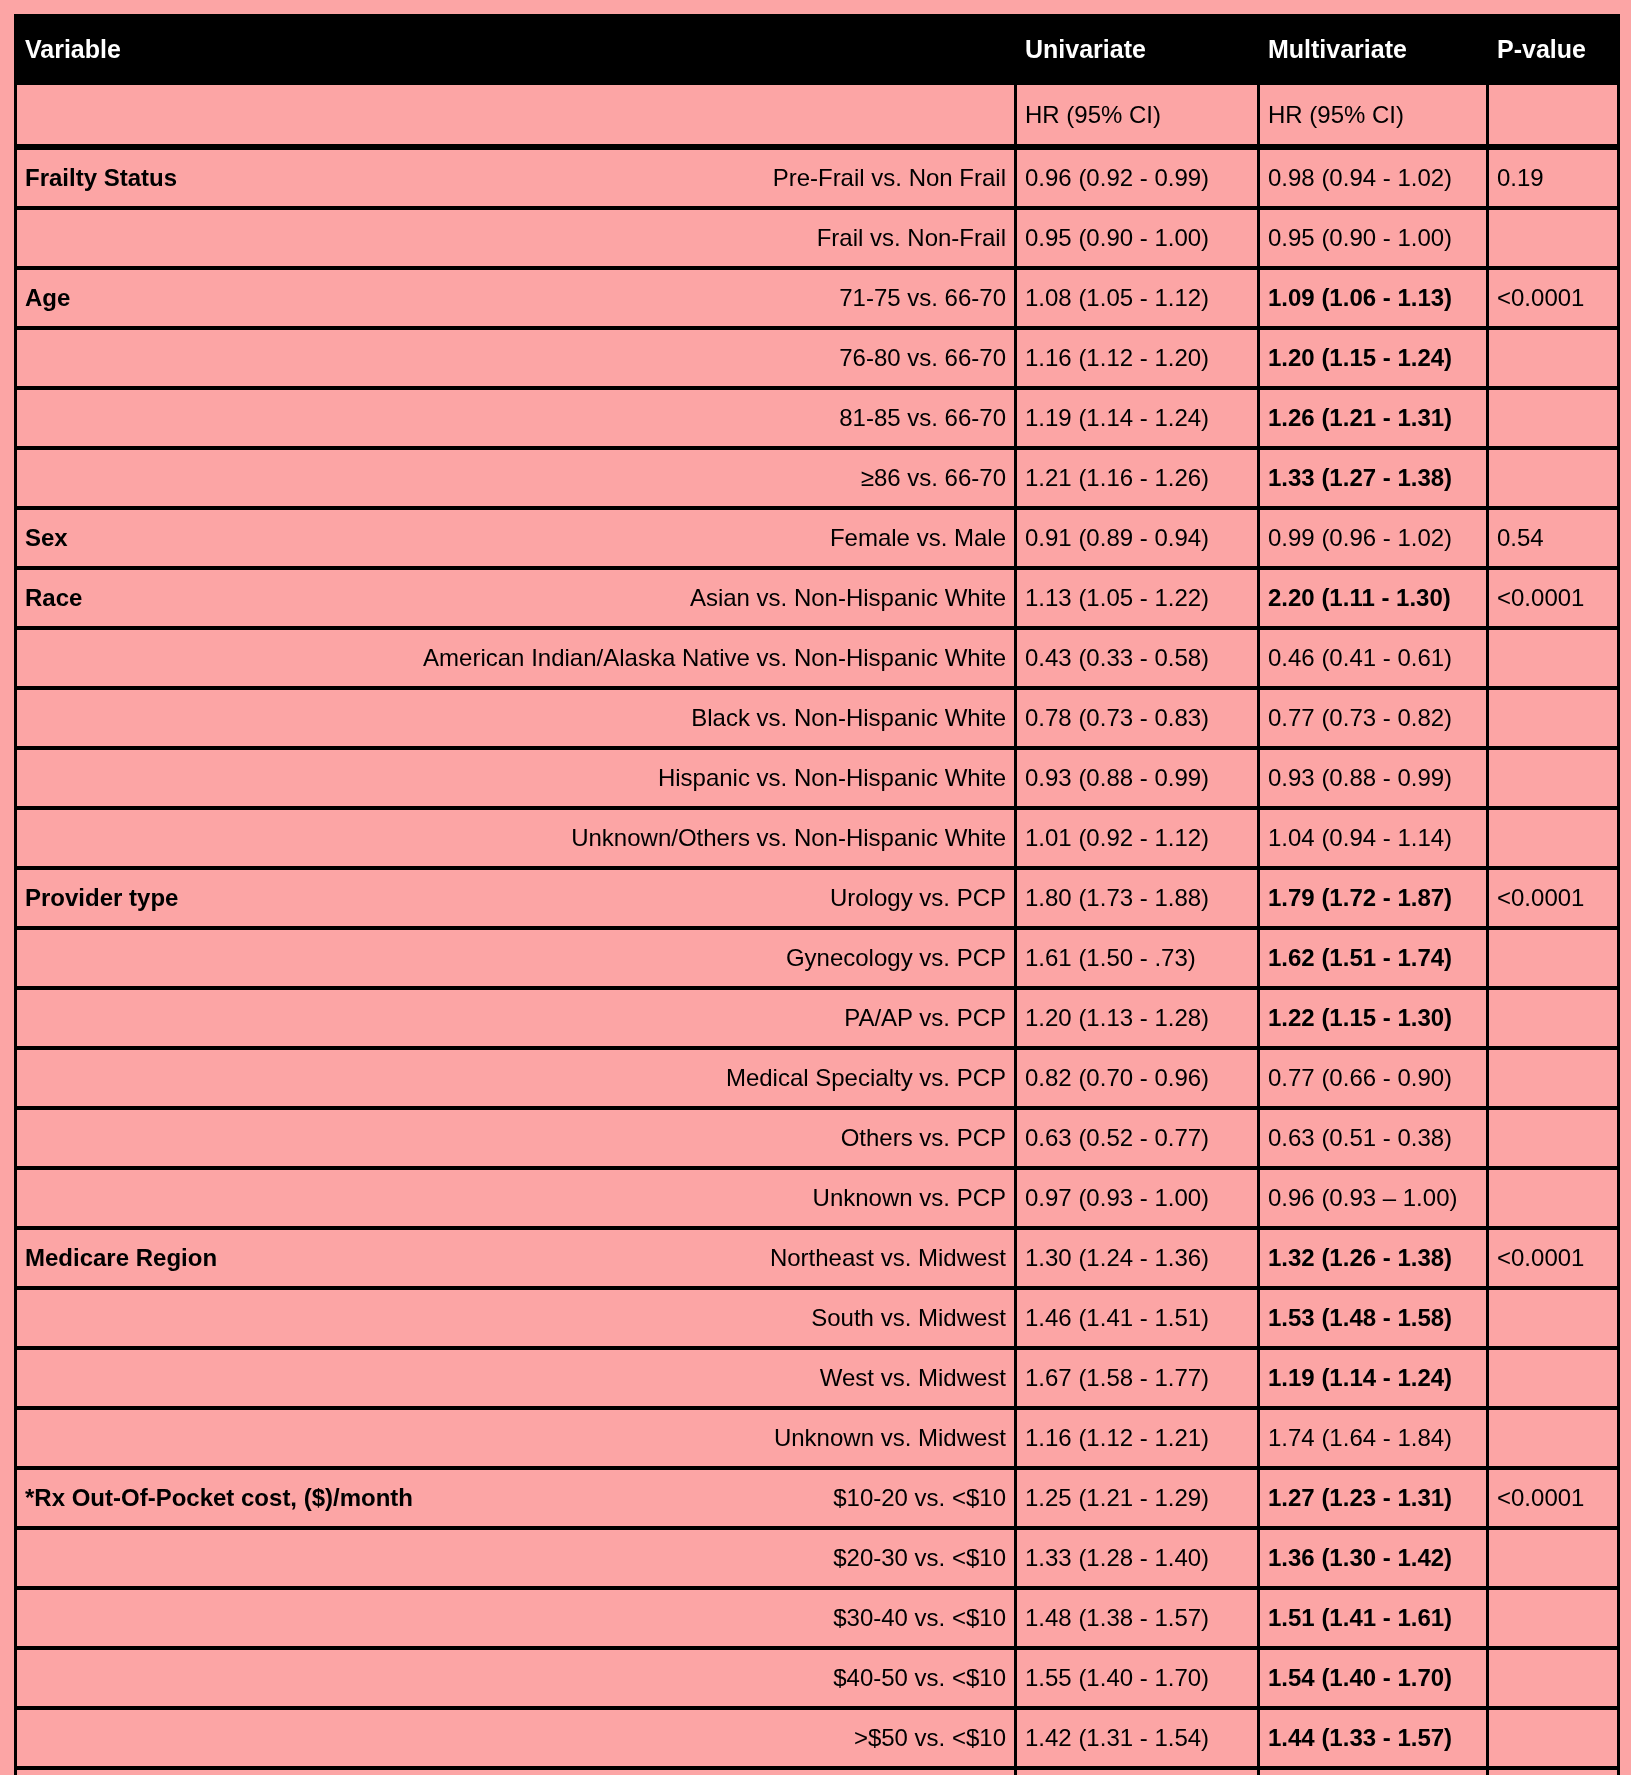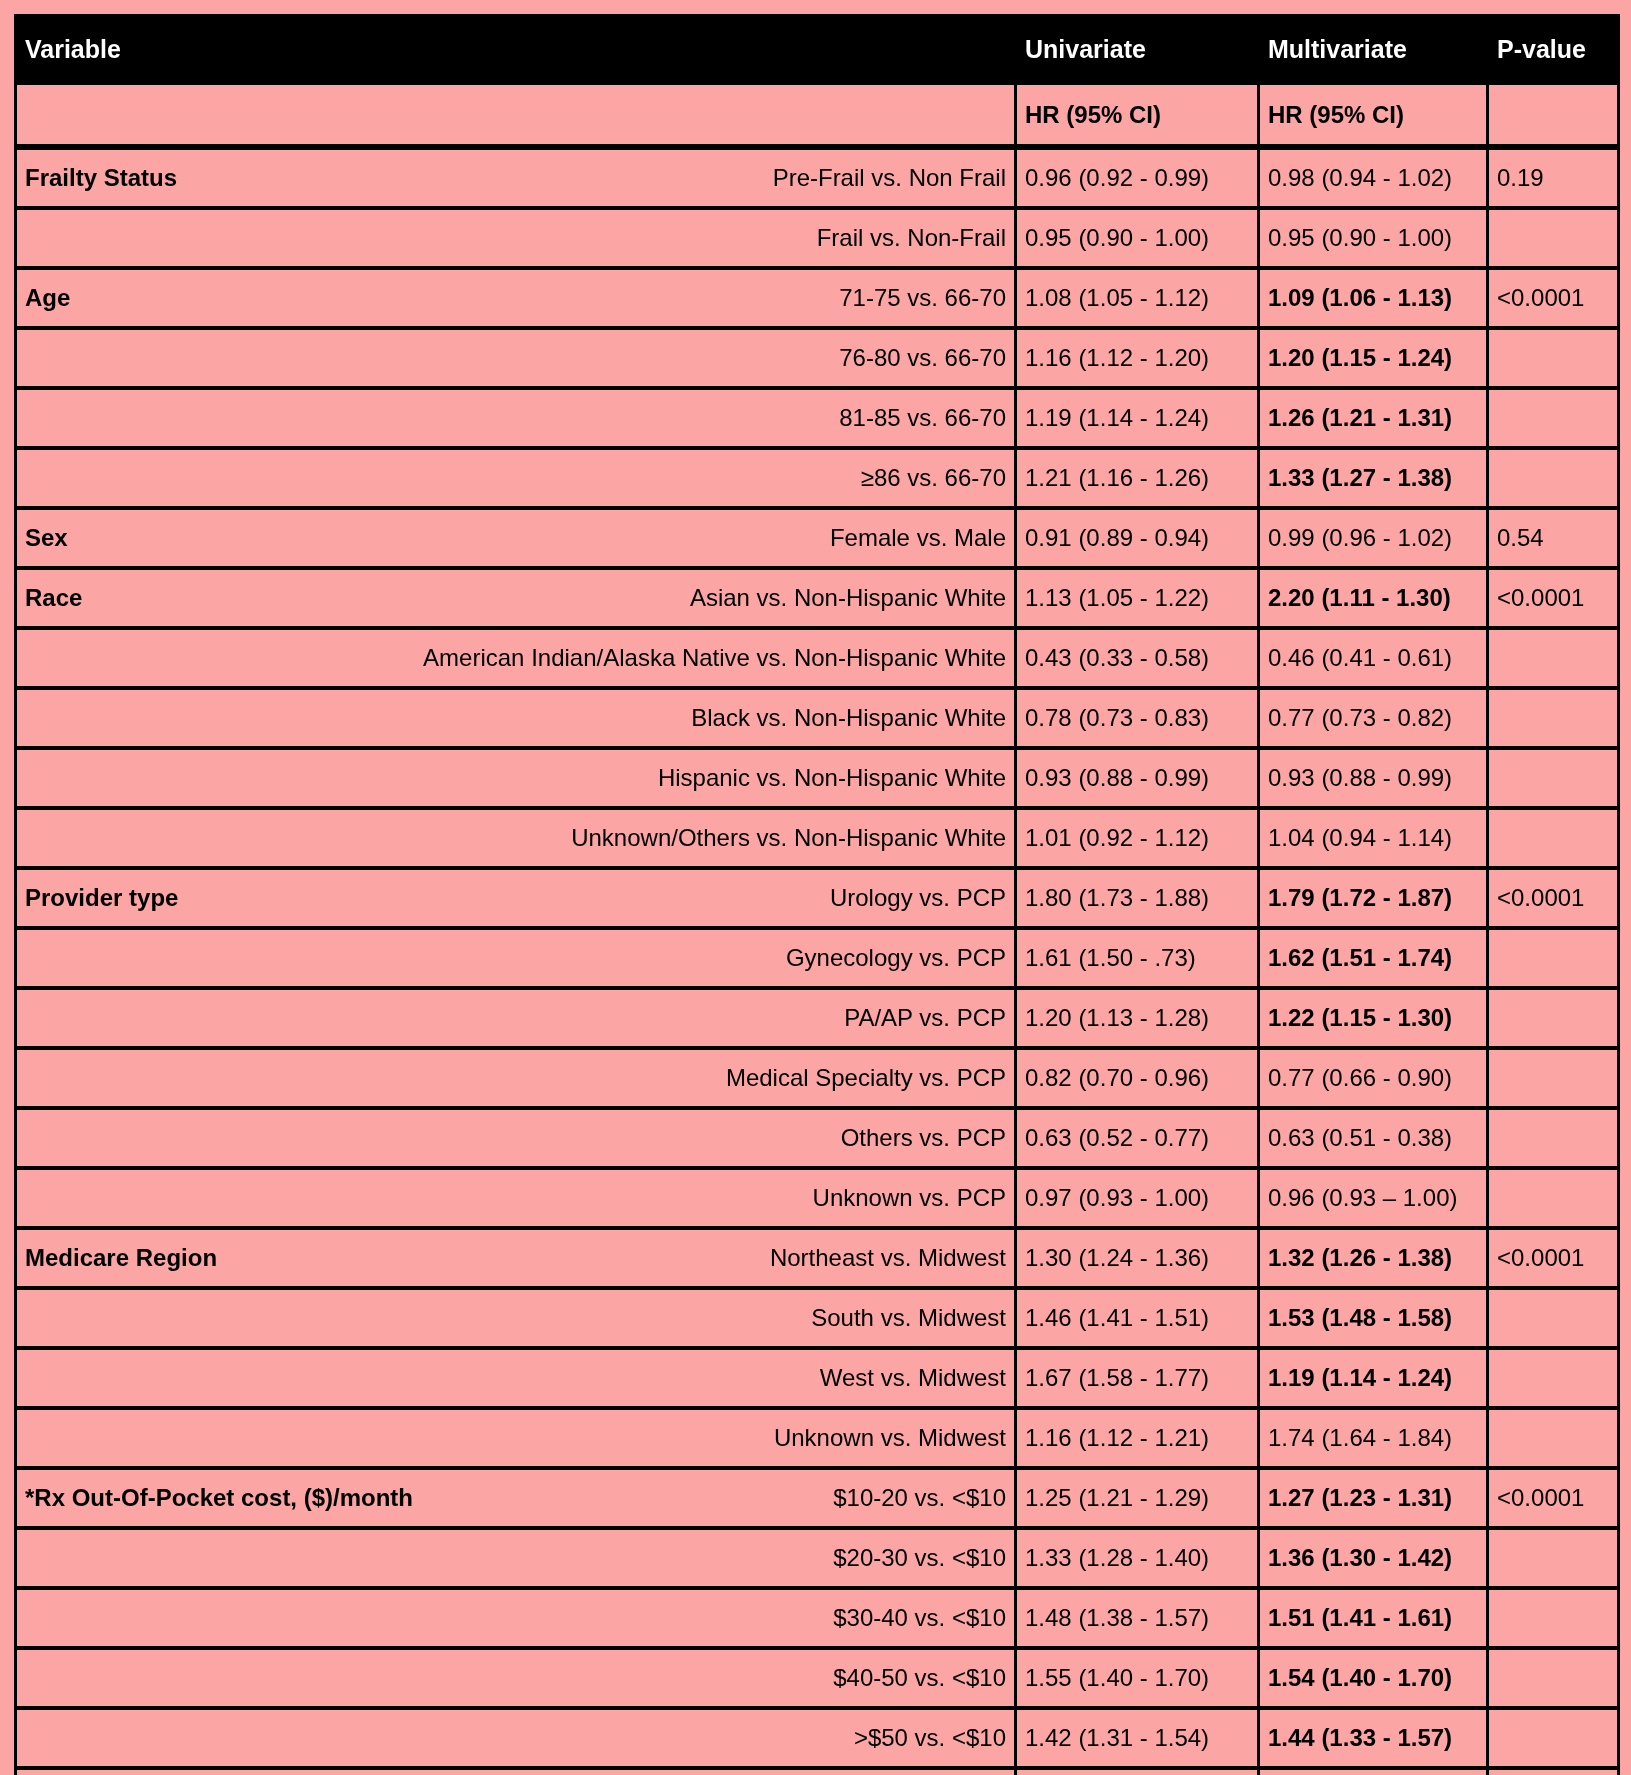--- a/index.html
+++ b/index.html
@@ -45,21 +45,21 @@
     background: #000000;
     color: #ffffff;
     font-weight: bold;
     font-size: 25px;
     height: 59px;
     border-color: #000000;
   }
   tr.head-row th + th { border-left: 2px solid #3b82f6; }
 
   tr.subhead-row td {
-    font-weight: bold;
+    font-weight: normal;
     height: 55px;
     border-bottom-width: 6px;
   }
 
   tr.data-row td { height: 52px; }
 
   td.var-cell .cellwrap {
     display: flex;
     align-items: center;
     gap: 8px;

